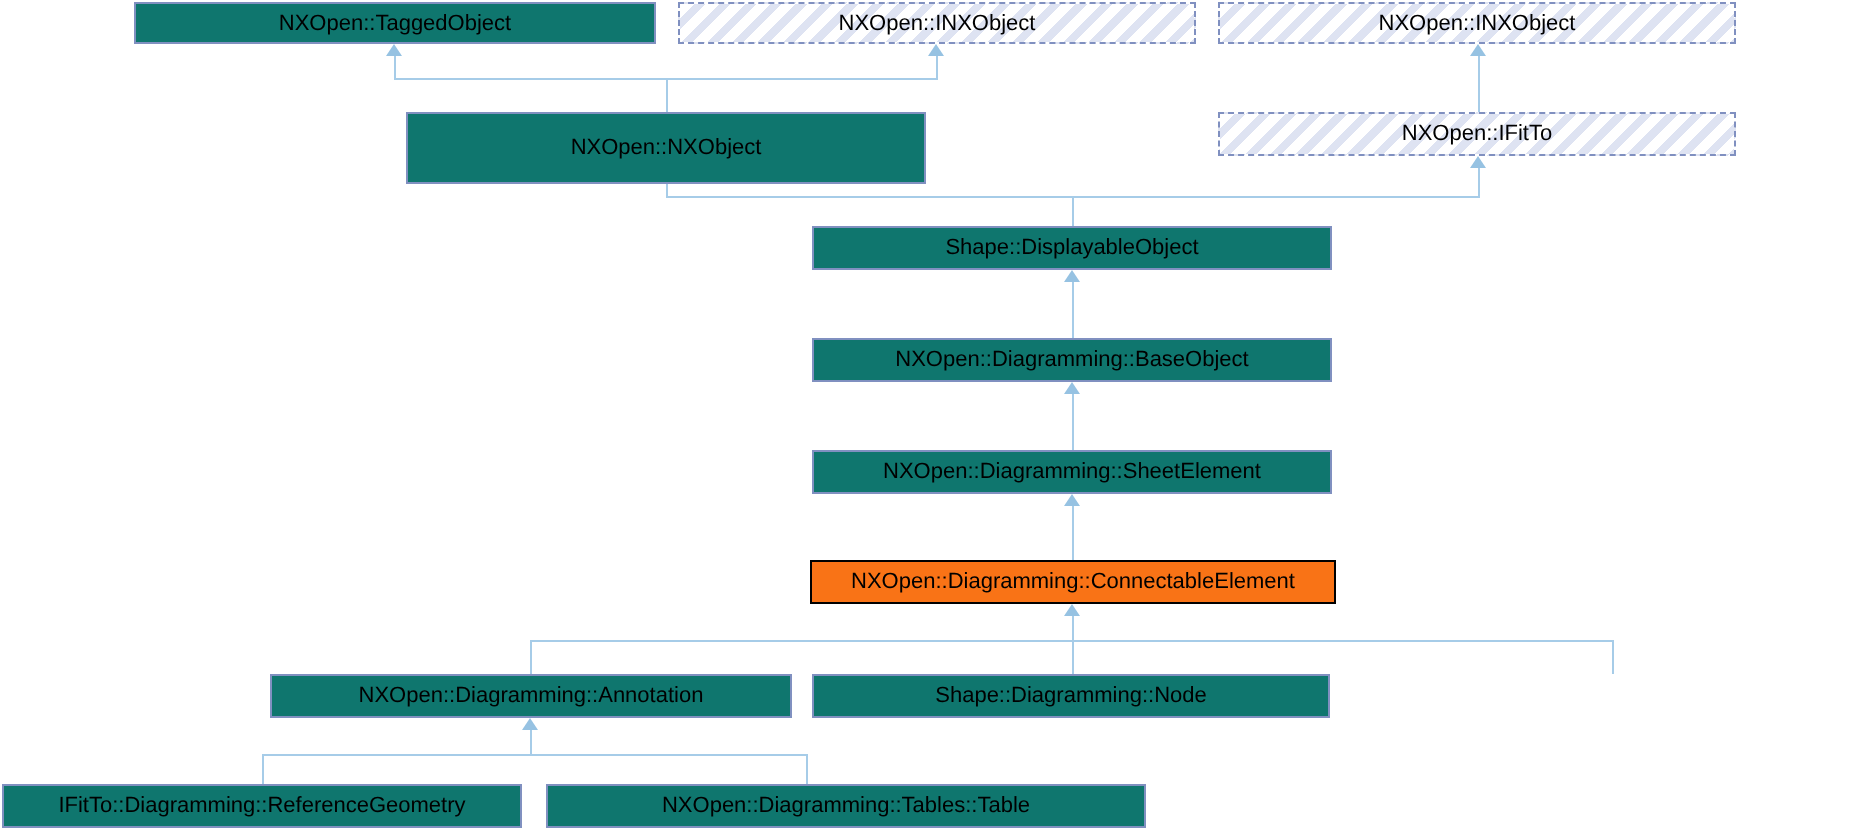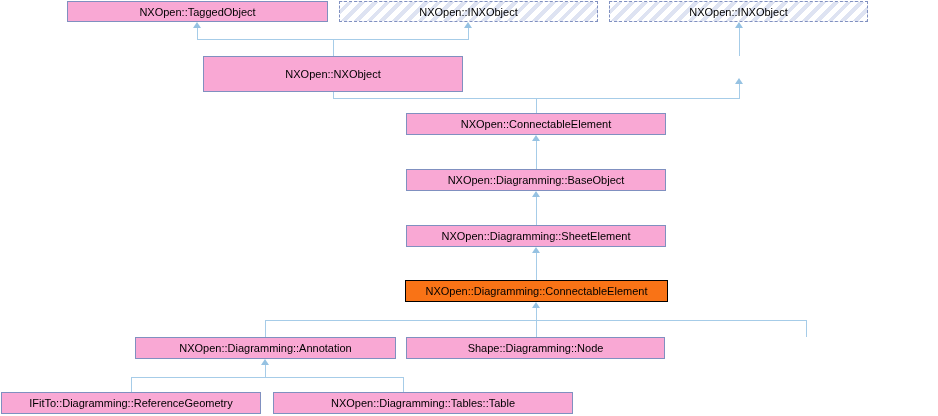--- a/index.html
+++ b/index.html
@@ -16,21 +16,21 @@
     box-sizing: border-box;
     display: flex;
     align-items: center;
     justify-content: center;
     font-size: 11px;
     color: #000000;
     white-space: nowrap;
     cursor: pointer;
   }
   .node.solid {
-    background: #f9a8d4;
+    background: #0f766e;
     border: 1px solid #8090c0;
   }
   .node.hatched {
     background: repeating-linear-gradient(135deg, #ffffff 0 5px, #dee3f2 5px 9px);
     border: 1px dashed #8090c0;
   }
   .node.current {
     background: #f97316;
     border: 1.5px solid #000000;
   }
@@ -100,23 +100,26 @@
   <div class="node hatched" style="left:339px;top:1px;width:259px;height:21px">
     <span>NXOpen::INXObject</span>
   </div>
   <div class="node hatched" style="left:609px;top:1px;width:259px;height:21px">
     <span>NXOpen::INXObject</span>
   </div>
 
   <div class="node solid" style="left:203px;top:56px;width:260px;height:36px">
     <span>NXOpen::NXObject</span>
   </div>
+  <div class="node hatched" style="left:609px;top:56px;width:259px;height:22px">
+    <span>NXOpen::IFitTo</span>
+  </div>
 
   <div class="node solid" style="left:406px;top:113px;width:260px;height:22px">
-    <span>NXOpen::ConnectableElement</span>
+    <span>Shape::DisplayableObject</span>
   </div>
 
   <div class="node solid" style="left:406px;top:225px;width:260px;height:22px">
     <span>NXOpen::Diagramming::SheetElement</span>
   </div>
 
   <div class="node solid" style="left:406px;top:169px;width:260px;height:22px">
     <span>NXOpen::Diagramming::BaseObject</span>
   </div>
 

